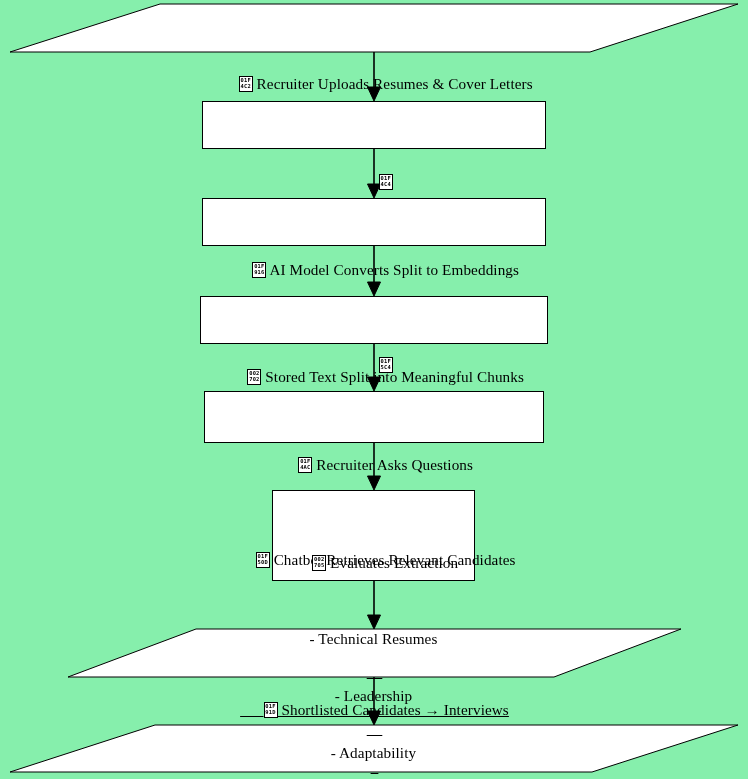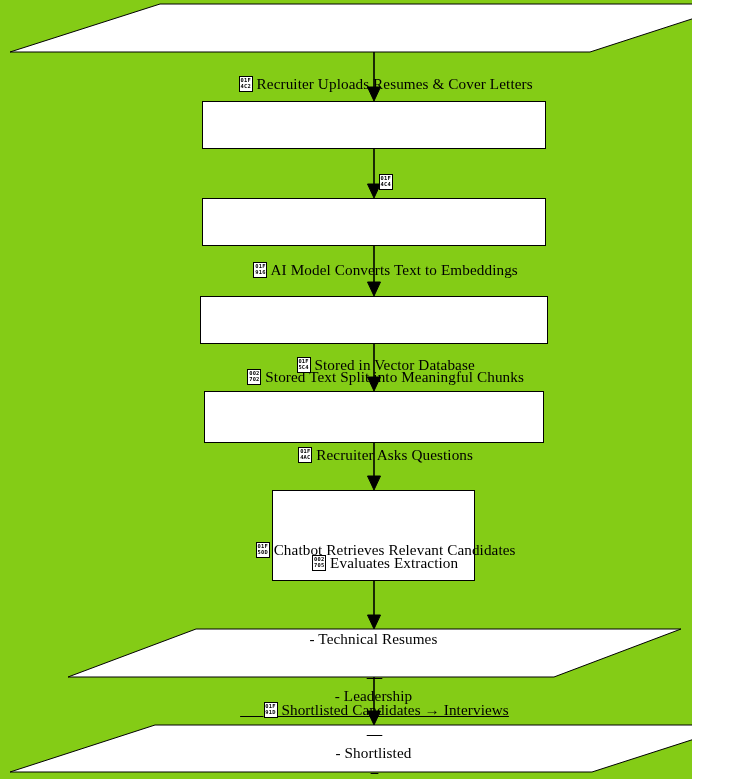--- a/index.html
+++ b/index.html
@@ -6,23 +6,23 @@
   html, body {
     margin: 0;
     padding: 0;
     background: #ffffff;
   }
   body {
     font-family: "Liberation Serif", "DejaVu Serif", serif;
   }
   #flowchart-canvas {
     position: relative;
-    width: 692px;
+    width: 748px;
     height: 779px;
-    background: #84cc16;
+    background: #86efac;
     overflow: hidden;
   }
   #flow-svg {
     position: absolute;
     top: 0;
     left: 0;
     width: 748px;
     height: 779px;
   }
   .node-shape {
@@ -142,49 +142,49 @@
   </div>
 
   <div class="node-label" style="left:202px; top:115px; width:344px;">
     <span class="line">
       <span class="tofu"><i>01F</i><i>4C4</i></span>
     </span>
   </div>
 
   <div class="node-label" style="left:202px; top:203px; width:344px;">
     <span class="line">
-      <span class="tofu"><i>01F</i><i>916</i></span><span> AI Model Converts Text to Embeddings</span>
+      <span class="tofu"><i>01F</i><i>916</i></span><span> AI Model Converts Split to Embeddings</span>
     </span>
     <span class="line">
-      <span class="tofu"><i>01F</i><i>5C4</i></span><span> Stored in Vector Database</span>
+      <span class="tofu"><i>01F</i><i>5C4</i></span>
     </span>
   </div>
 
   <div class="node-label" style="left:200px; top:310px; width:348px;">
     <span class="line">
       <span class="tofu"><i>002</i><i>702</i></span><span> Stored Text Split into Meaningful Chunks</span>
     </span>
   </div>
 
-  <div class="node-label" style="left:204px; top:388px; width:340px;">
+  <div class="node-label" style="left:204px; top:398px; width:340px;">
     <span class="line">
       <span class="tofu"><i>01F</i><i>4AC</i></span><span> Recruiter Asks Questions</span>
     </span>
     <span class="line">
       <span class="tofu"><i>01F</i><i>50D</i></span><span> Chatbot Retrieves Relevant Candidates</span>
     </span>
   </div>
 
   <div class="node-label" style="left:272px; top:496px; width:203px;">
     <span class="line">
       <span class="tofu"><i>002</i><i>705</i></span><span> Evaluates Extraction</span>
     </span>
     <span class="line">- Technical Resumes</span>
     <span class="line">- Leadership</span>
-    <span class="line">- Shortlisted</span>
+    <span class="line">- Adaptability</span>
   </div>
 
   <div class="node-label" style="left:68px; top:643px; width:613px;text-decoration:underline;">
     <span class="line">
       <span class="tofu"><i>01F</i><i>91D</i></span><span> Shortlisted Candidates → Interviews</span>
     </span>
   </div>
 
   <div class="node-label" style="left:10px; top:739px; width:728px;">
     <span class="line">

